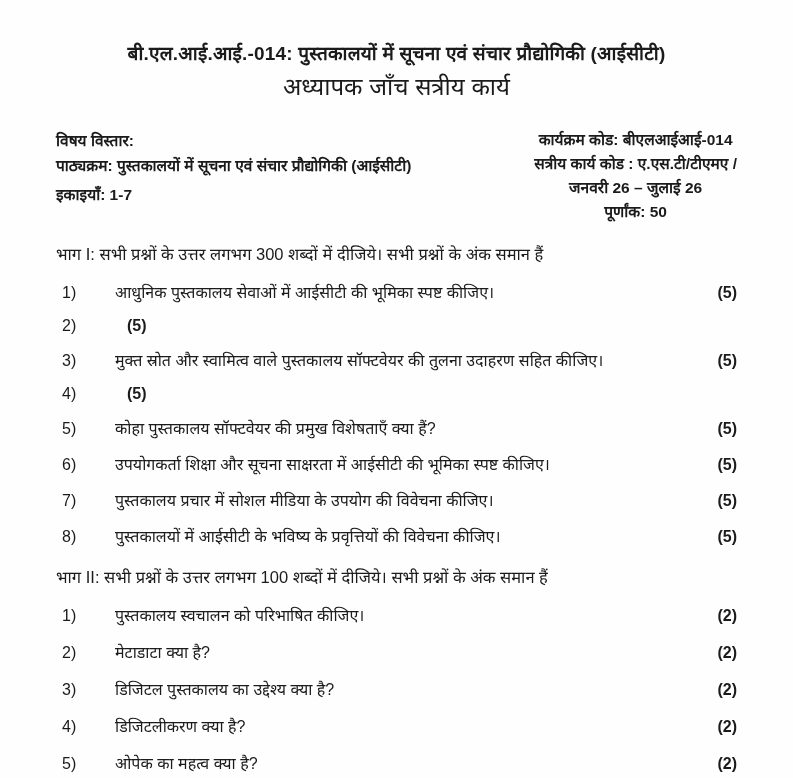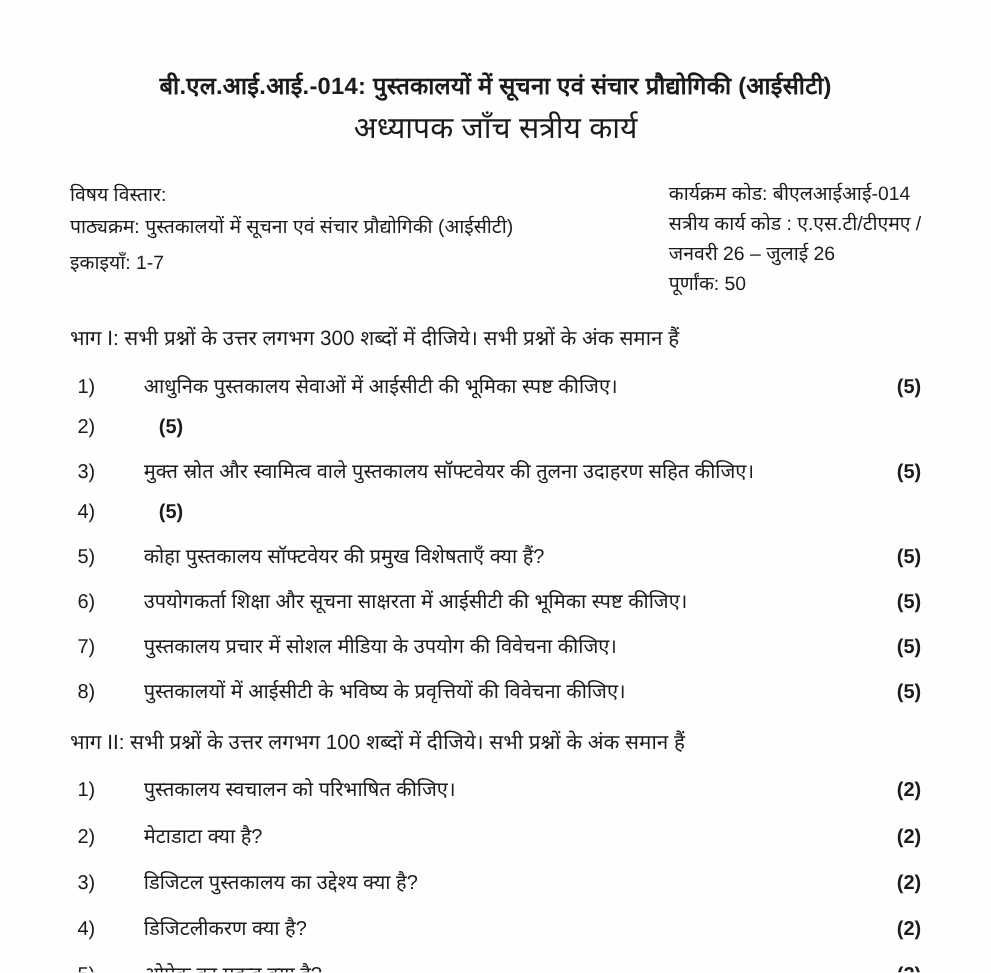--- a/index.html
+++ b/index.html
@@ -13,44 +13,44 @@
     position: relative;
     width: 793px;
     height: 778px;
     box-sizing: border-box;
     background: #fefefe;
     padding: 40px 56px 0 56px;
     overflow: hidden;
   }
   .title-block {
     text-align: center;
-    margin: 16px auto 24px auto;
+    margin: 0 auto 24px auto;
     line-height: 1.45;
   }
   .title-line1 {
     font-size: 19px;
     font-weight: 700;
     letter-spacing: 0.2px;
   }
   .title-line2 {
     font-size: 24px;
     font-weight: 400;
     margin-top: 2px;
   }
   .meta {
     display: flex;
     justify-content: space-between;
     align-items: flex-start;
     margin-bottom: 18px;
   }
   .meta-left { text-align: left; max-width: 440px; }
-  .meta-right { text-align: left; max-width: 300px; }
+  .meta-right { text-align: center; max-width: 300px; }
   .meta-line {
     font-size: 15.5px;
-    font-weight: 400;
+    font-weight: 700;
     line-height: 25px;
     white-space: nowrap;
   }
   .meta-right .meta-line { line-height: 24px; }
   .meta-units { margin-top: 4px; }
   .section-heading {
     font-size: 16.5px;
     font-weight: 400;
     margin: 18px 0 16px 0;
     white-space: nowrap;

